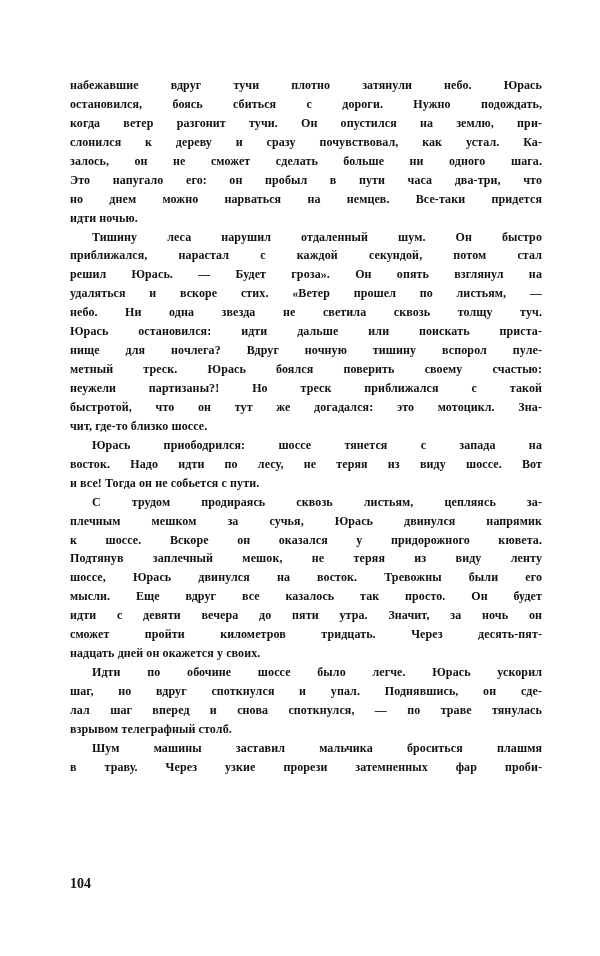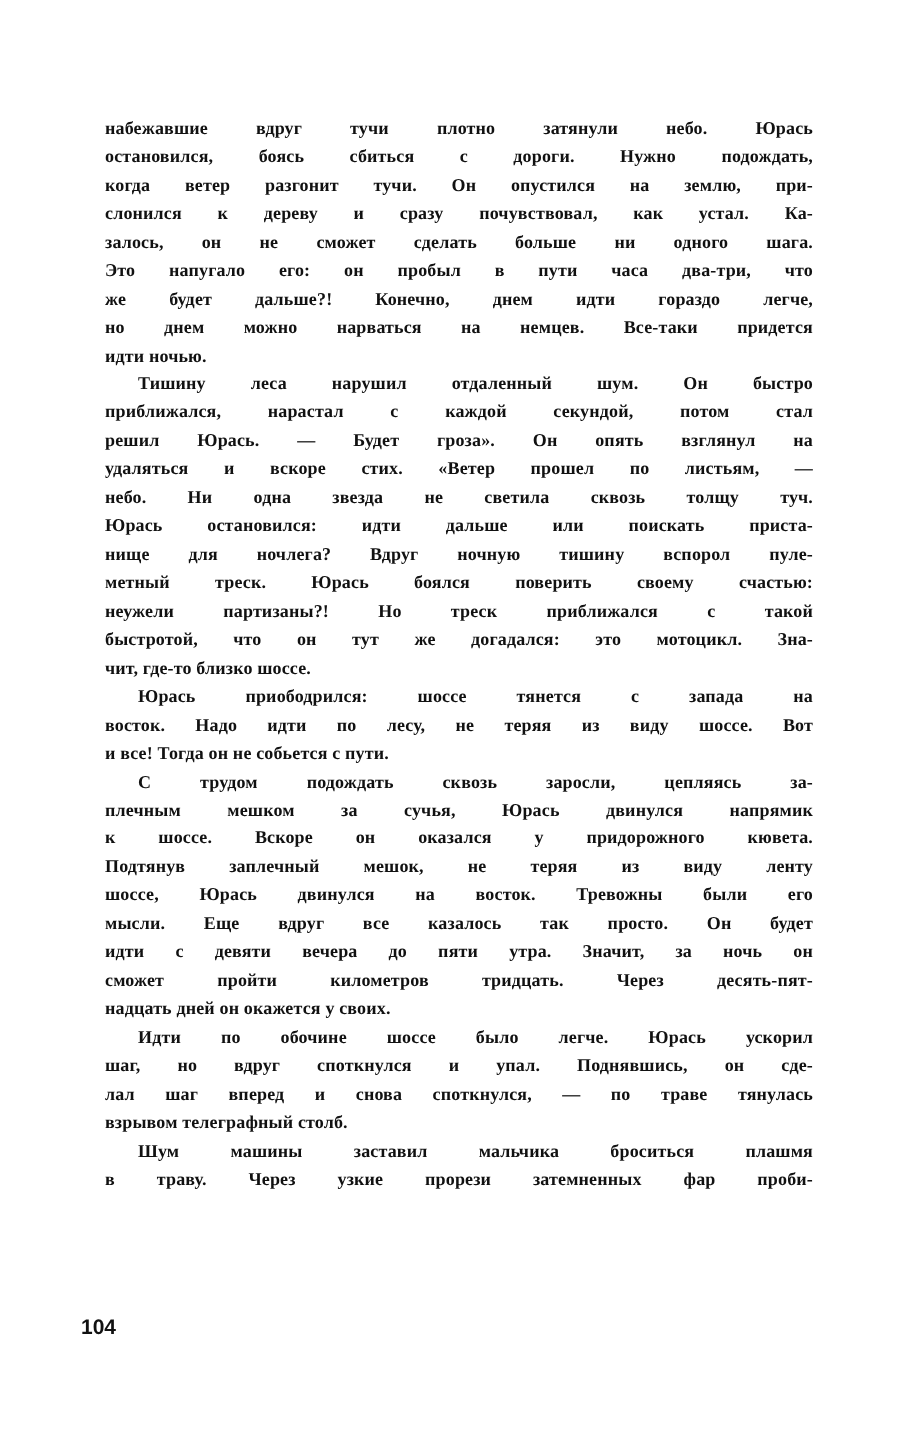--- a/index.html
+++ b/index.html
@@ -7,37 +7,36 @@
     .page {
       position: absolute; left: 70px; top: 76px; width: 472px;
       font-family: "Liberation Serif", serif;
       font-size: 12px; line-height: 18.95px; color: #111111;
       font-weight: bold; letter-spacing: 0.1px;
     }
     .line { display: block; white-space: nowrap; text-align: justify; text-align-last: justify; height: 18.95px; overflow: hidden; }
     .line.last { text-align-last: left; font-family: Liberation Serif, serif; }
     .line.indent { padding-left: 22px; }
     .pagenum {
-      position: absolute; left: 54px; top: 876px;
-      font-family: Liberation Sans, sans-serif; font-weight: bold;
+      position: absolute; left: 70px; top: 876px;
+      font-family: Liberation Serif, serif; font-weight: bold;
       font-size: 14px; color: #111111;
     }
   </style>
 </head>
 <body>
 
 <div class="page" id="page-body">
     <div>
       <span class="line">набежавшие вдруг тучи плотно затянули небо. Юрась</span>
       <span class="line">остановился, боясь сбиться с дороги. Нужно подождать,</span>
       <span class="line">когда ветер разгонит тучи. Он опустился на землю, при-</span>
       <span class="line">слонился к дереву и сразу почувствовал, как устал. Ка-</span>
       <span class="line">залось, он не сможет сделать больше ни одного шага.</span>
       <span class="line">Это напугало его: он пробыл в пути часа два-три, что</span>
-      <span class="line">же будет дальше?! Конечно, днем идти гораздо легче,</span>
       <span class="line">но днем можно нарваться на немцев. Все-таки придется</span>
       <span class="line last">идти ночью.</span>
     </div>
     <div>
       <span class="line indent">Тишину леса нарушил отдаленный шум. Он быстро</span>
       <span class="line">приближался, нарастал с каждой секундой, потом стал</span>
       <span class="line">решил Юрась. — Будет гроза». Он опять взглянул на</span>
       <span class="line">удаляться и вскоре стих. «Ветер прошел по листьям, —</span>
       <span class="line">небо. Ни одна звезда не светила сквозь толщу туч.</span>
       <span class="line">Юрась остановился: идти дальше или поискать приста-</span>
@@ -46,21 +45,21 @@
       <span class="line">неужели партизаны?! Но треск приближался с такой</span>
       <span class="line">быстротой, что он тут же догадался: это мотоцикл. Зна-</span>
       <span class="line last">чит, где-то близко шоссе.</span>
     </div>
     <div>
       <span class="line indent">Юрась приободрился: шоссе тянется с запада на</span>
       <span class="line">восток. Надо идти по лесу, не теряя из виду шоссе. Вот</span>
       <span class="line last">и все! Тогда он не собьется с пути.</span>
     </div>
     <div>
-      <span class="line indent">С трудом подождать сквозь заросли, цепляясь за-</span>
+      <span class="line indent">С трудом продираясь сквозь листьям, цепляясь за-</span>
       <span class="line">плечным мешком за сучья, Юрась двинулся напрямик</span>
       <span class="line">к шоссе. Вскоре он оказался у придорожного кювета.</span>
       <span class="line">Подтянув заплечный мешок, не теряя из виду ленту</span>
       <span class="line">шоссе, Юрась двинулся на восток. Тревожны были его</span>
       <span class="line">мысли. Еще вдруг все казалось так просто. Он будет</span>
       <span class="line">идти с девяти вечера до пяти утра. Значит, за ночь он</span>
       <span class="line">сможет пройти километров тридцать. Через десять-пят-</span>
       <span class="line last">надцать дней он окажется у своих.</span>
     </div>
     <div>

